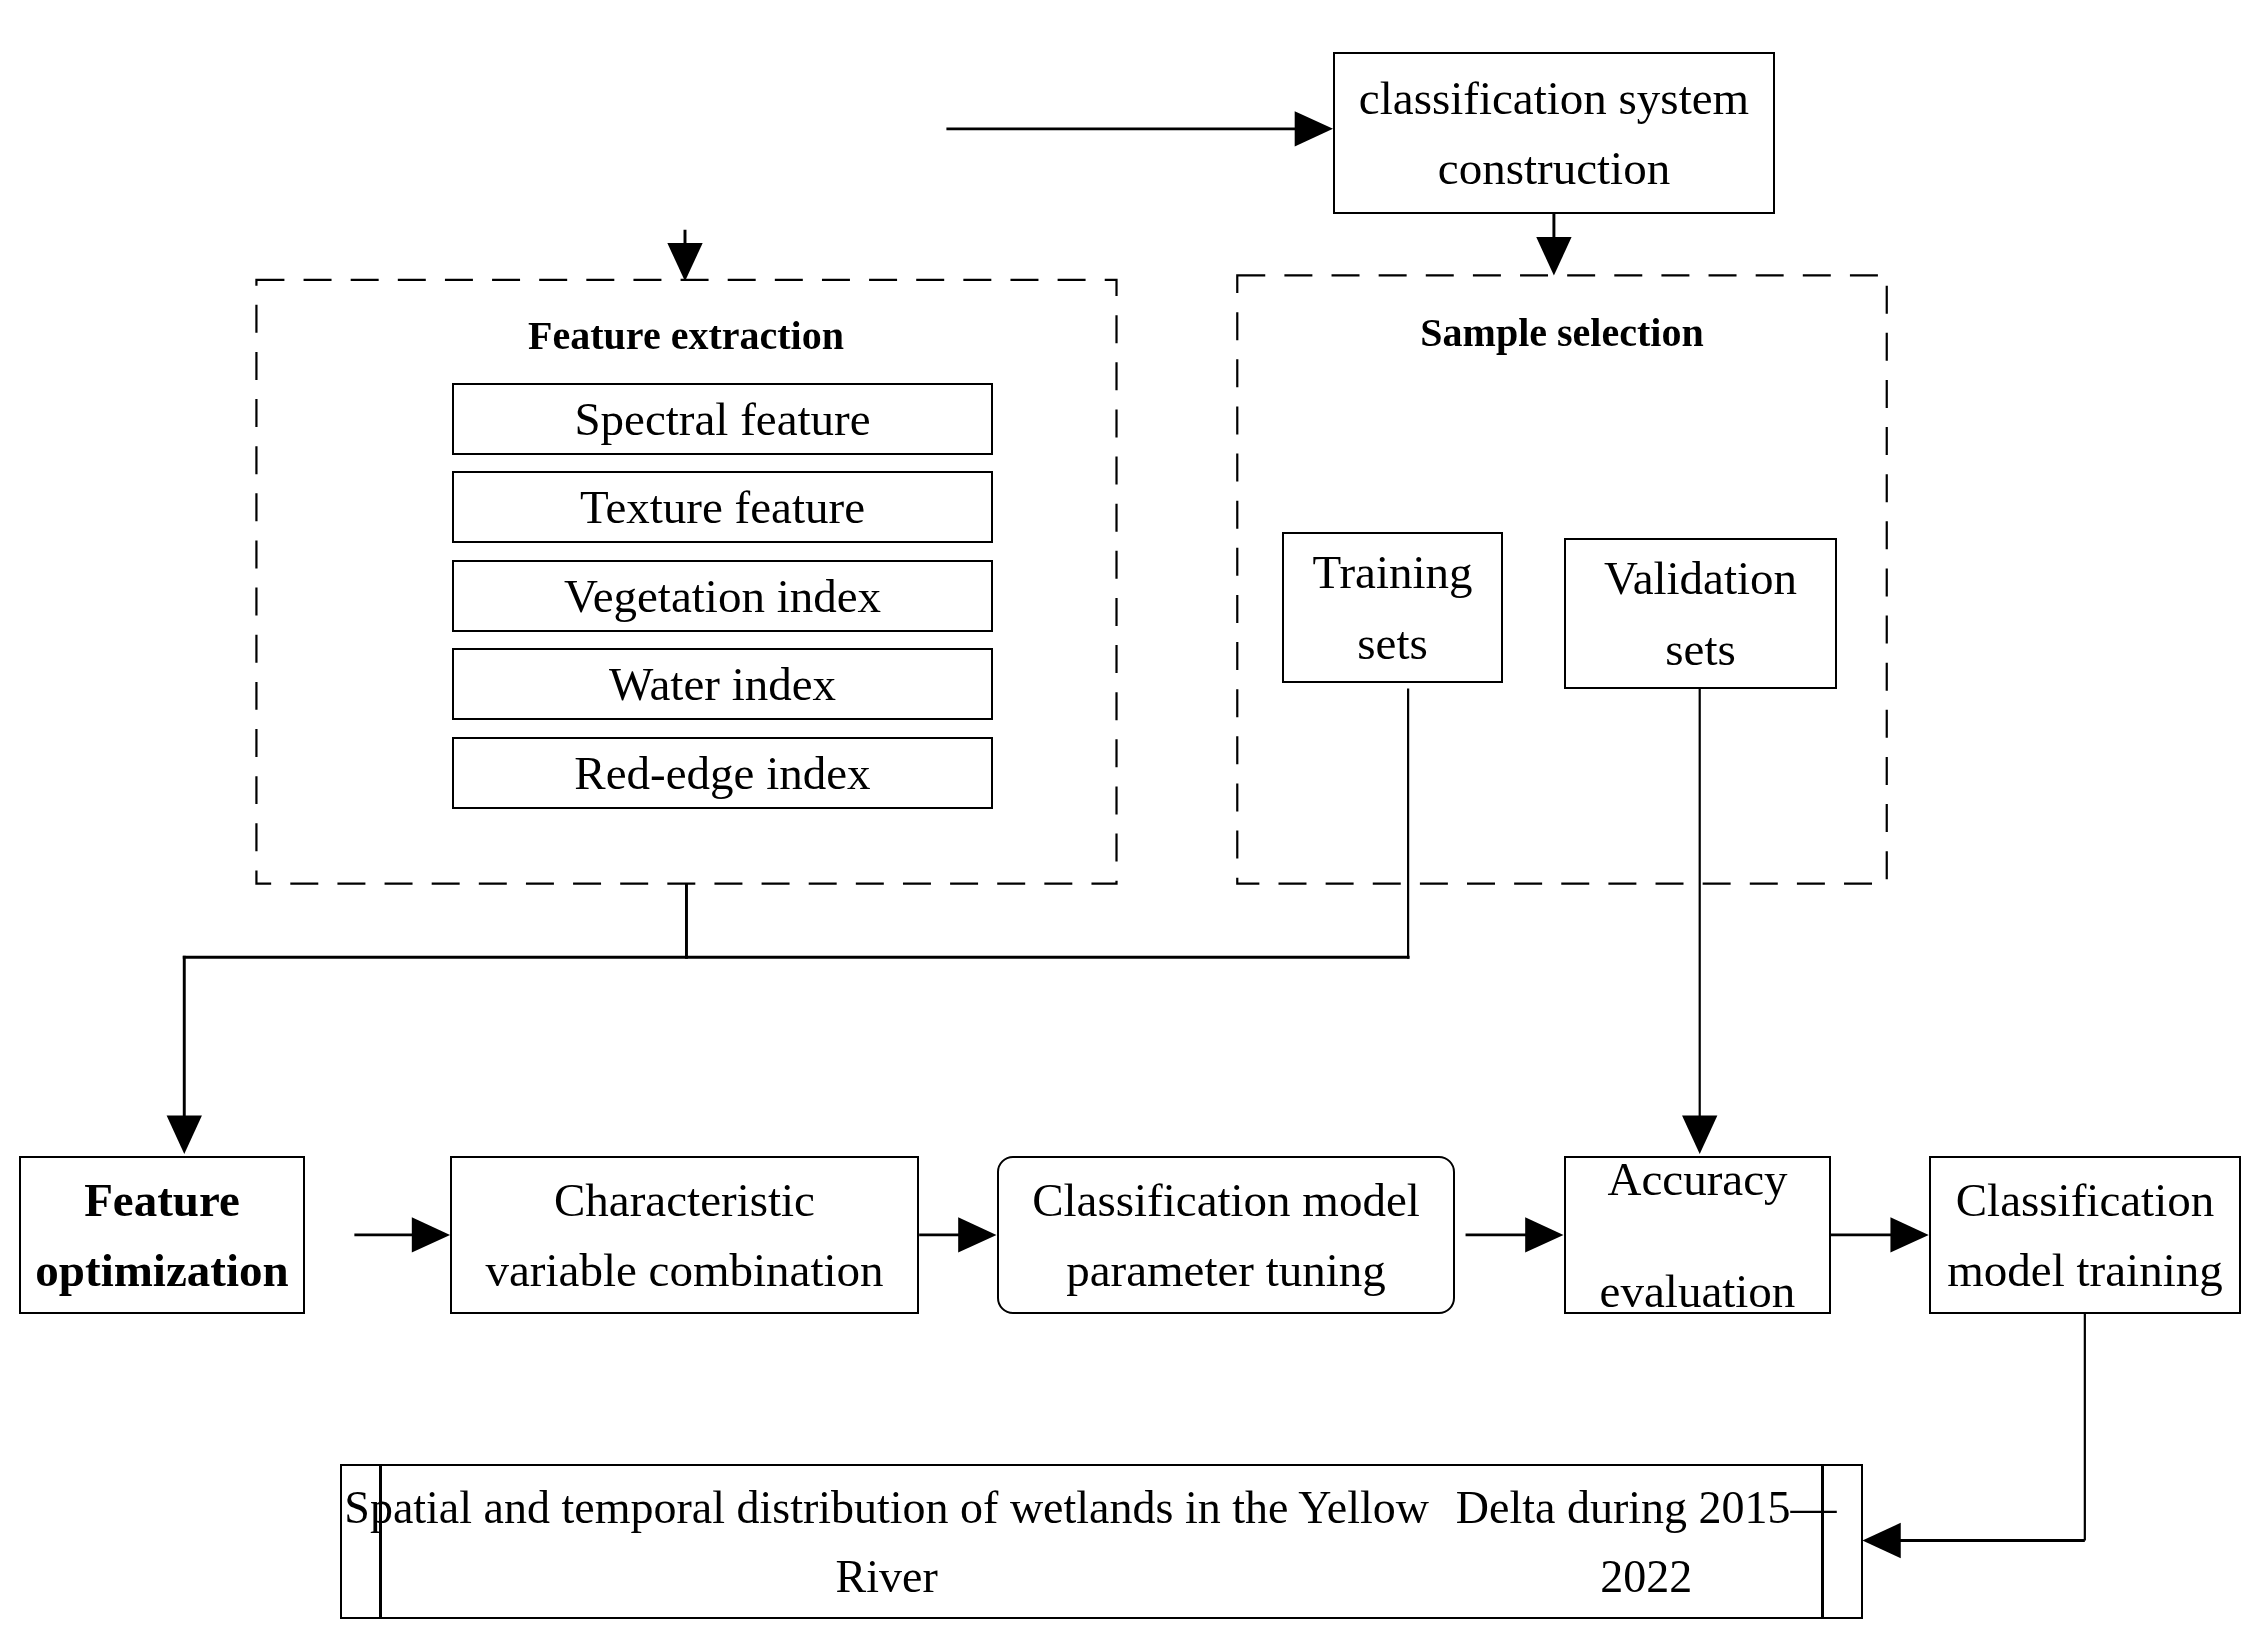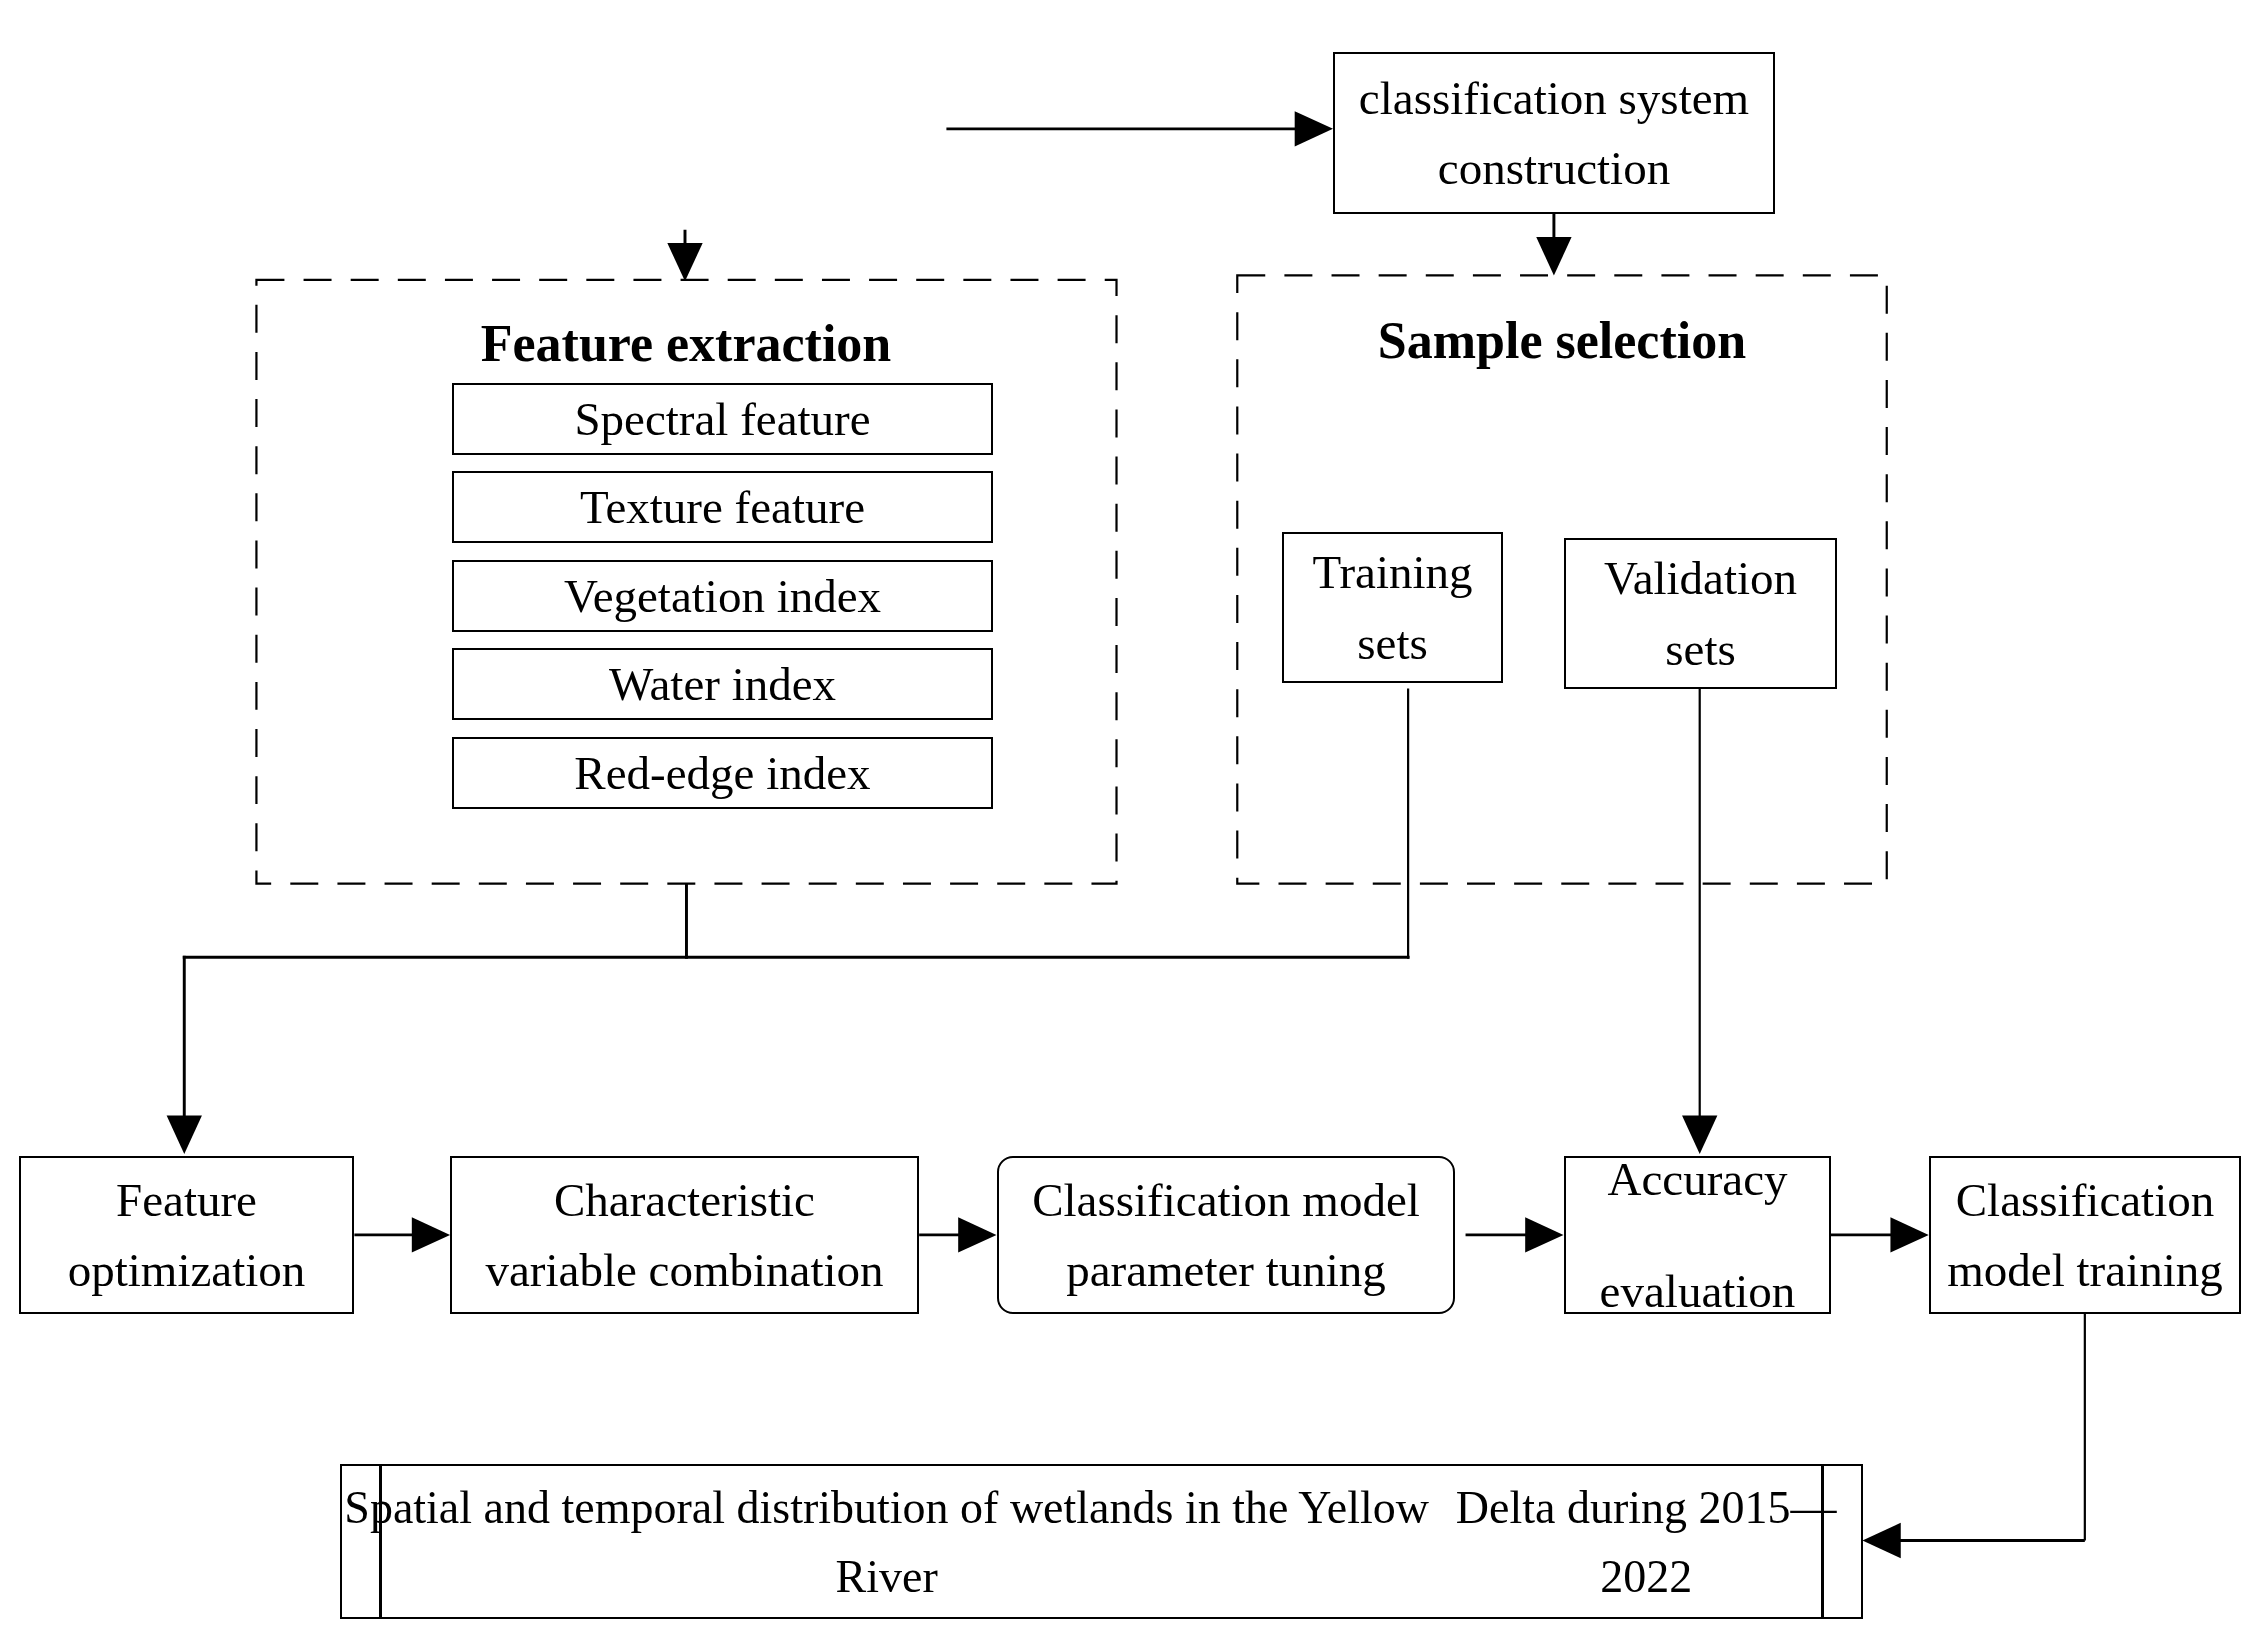--- a/index.html
+++ b/index.html
@@ -29,21 +29,21 @@
     align-items: center;
     justify-content: center;
     text-align: center;
     font-size: 47px;
     line-height: 1.5;
     z-index: 2;
   }
   .group-title {
     position: absolute;
     text-align: center;
-    font-size: 52px;
+    font-size: 40px;
     font-weight: bold;
     line-height: 1.4;
     z-index: 2;
   }
   .item-box {
     position: absolute;
     left: 420px;
     width: 541px;
     height: 72px;
     border: 2.9px solid #000000;
@@ -149,21 +149,21 @@
   <div class="node" style="left:1282px; top:532px; width:221px; height:151px;">
     <div>Training</div>
     <div>sets</div>
   </div>
 
   <div class="node" style="left:1564px; top:538px; width:273px; height:151px;">
     <div>Validation</div>
     <div>sets</div>
   </div>
 
-  <div class="node" style="left:19px; top:1156px; width:335px; height:158px;">
+  <div class="node" style="left:19px; top:1156px; width:286px; height:158px;font-weight:bold;">
     <div>Feature</div>
     <div>optimization</div>
   </div>
 
   <div class="node" style="left:450px; top:1156px; width:469px; height:158px;">
     <div>Characteristic</div>
     <div>variable combination</div>
   </div>
 
   <div class="node" style="left:997px; top:1156px; width:458px; height:158px;border-radius:16px;">

